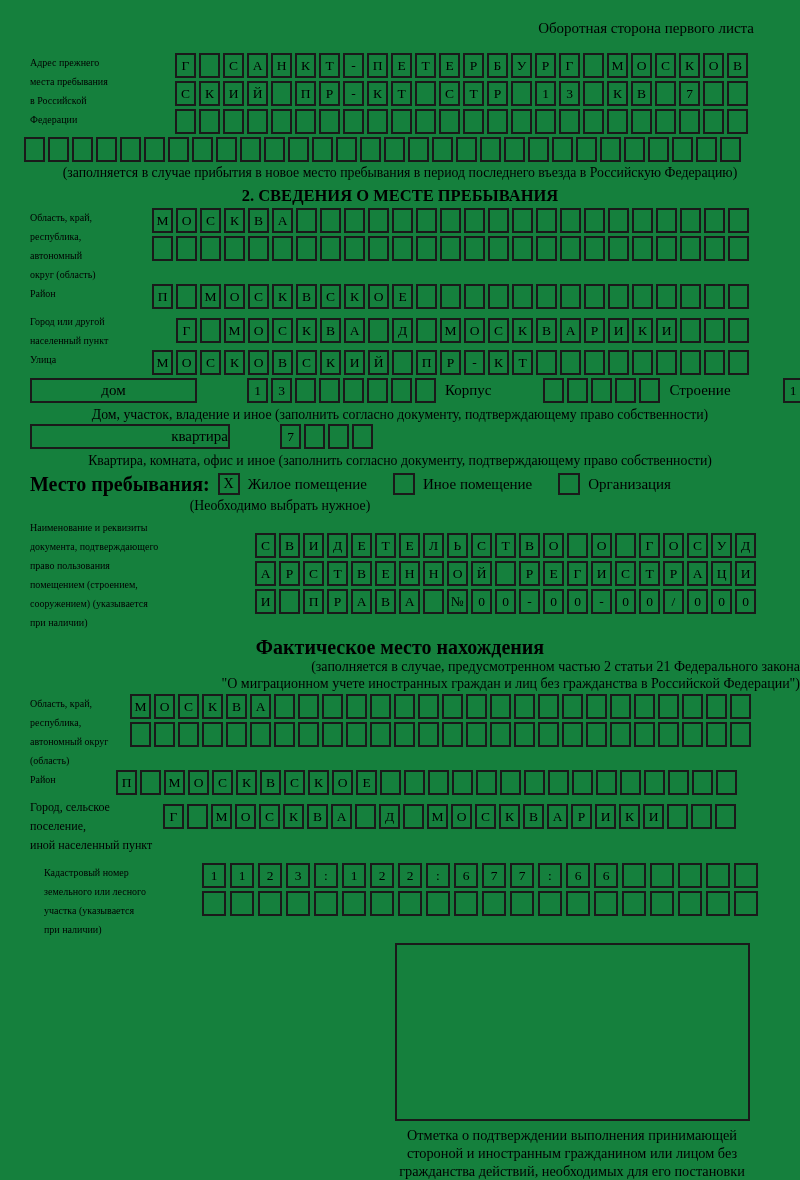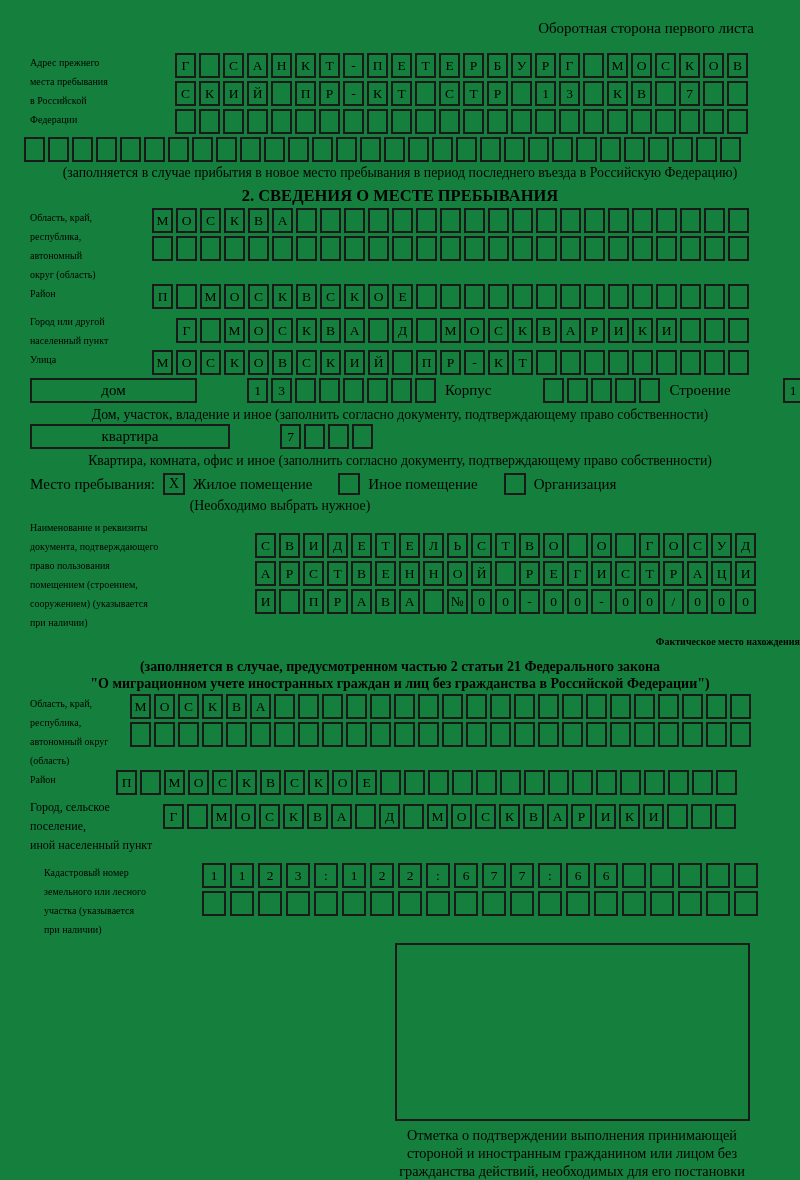--- a/index.html
+++ b/index.html
@@ -33,35 +33,35 @@
   .sec-title{ text-align:center; font-weight:bold; font-size:16.5px; margin-top:4px; height:22px; }
 
   .mt6{ margin-top:6px; } .mt8{ margin-top:8px;padding-left:44px; }
   .row4{ margin-left:24px; }
 
   .domrow{ padding-left:30px; white-space:nowrap; height:26px; margin-bottom:3px; }
   .longbox{
     display:inline-block; box-sizing:content-box; height:21px; border:2px solid #1a1a1a;
     text-align:center; font-size:15px; line-height:21px; vertical-align:top; margin-right:6px;
   }
-  .lb163{ width:163px; } .lb196{ width:196px; }
+  .lb163{ width:163px; } .lb196{ width:196px;text-align:right; }
   .inlinelabel{ display:inline-block; font-size:15px; line-height:25px; vertical-align:top; margin:0 8px 0 6px; }
 
   .stayrow{ padding-left:30px; white-space:nowrap; height:26px; margin-top:2px; }
-  .staylabel{ font-size:15px; line-height:24px; vertical-align:top; display:inline-block; margin-right:8px;}
+  .staylabel{ font-size:20px; line-height:24px; vertical-align:top; display:inline-block; margin-right:8px;font-weight:bold;}
   .stayopt{ font-size:15px; line-height:24px; vertical-align:top; display:inline-block; margin:0 26px 0 8px;}
   .stayopt.last{ margin-right:0; }
   .cbox{
     display:inline-block; box-sizing:content-box; width:18px; height:18px; border:2px solid #1a1a1a;
     text-align:center; font-size:14px; line-height:18px; vertical-align:top; margin-top:1px;
   }
   .staynote{ font-size:13.8px; margin-left:140px; width:280px; text-align:center; height:18px; }
 
-  .fakt-title{ text-align:right; font-weight:bold; font-size:10px; margin-top:4px; height:22px; }
-  .fakt-note{ text-align:center; font-size:14px; line-height:17px; white-space:pre-line; height:36px;font-weight:bold; }
+  .fakt-title{ text-align:center; font-weight:bold; font-size:20px; margin-top:4px; height:22px; }
+  .fakt-note{ text-align:right; font-size:14px; line-height:17px; white-space:pre-line; height:36px; }
 
   .stampwrap{ margin-left:395px; margin-top:4px; }
   .stampbox{ width:351px; height:174px; border:2px solid #1a1a1a; }
   .stampcaption{
     margin-left:372px; margin-top:5px; width:400px; text-align:center;
     font-size:14.3px; line-height:18px; white-space:pre-line;
   }
 </style>
 </head>
 <body>

